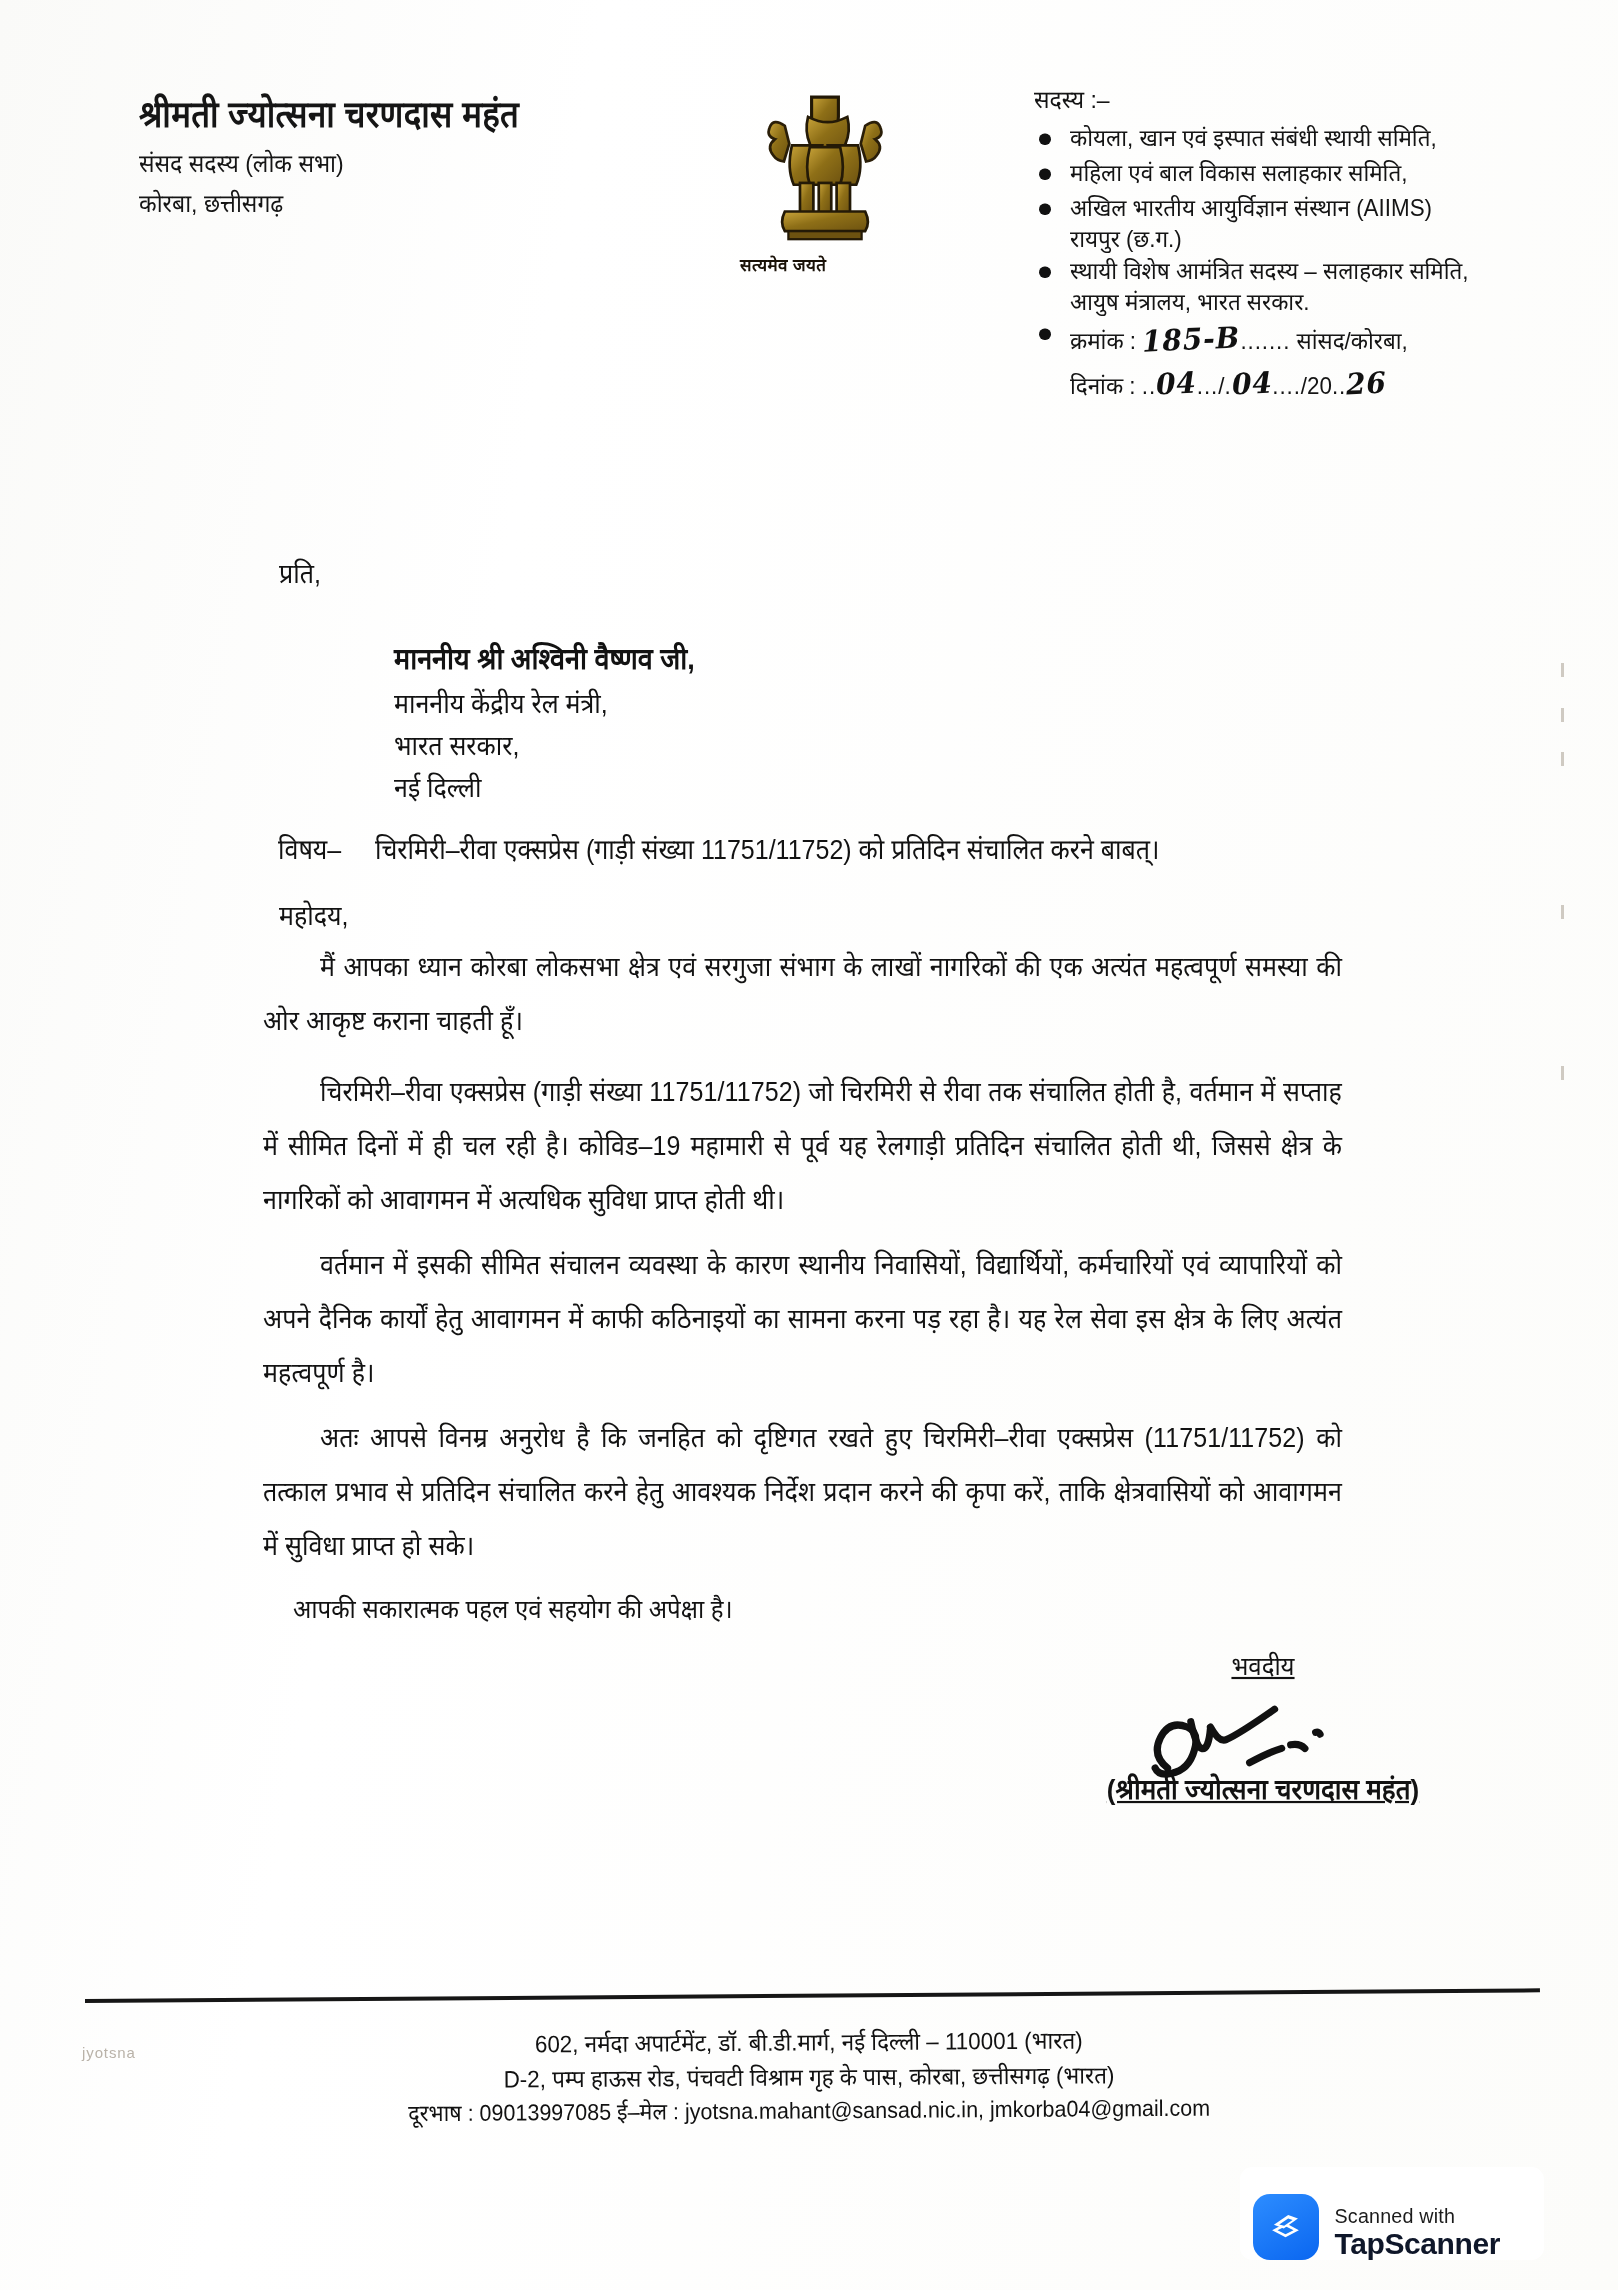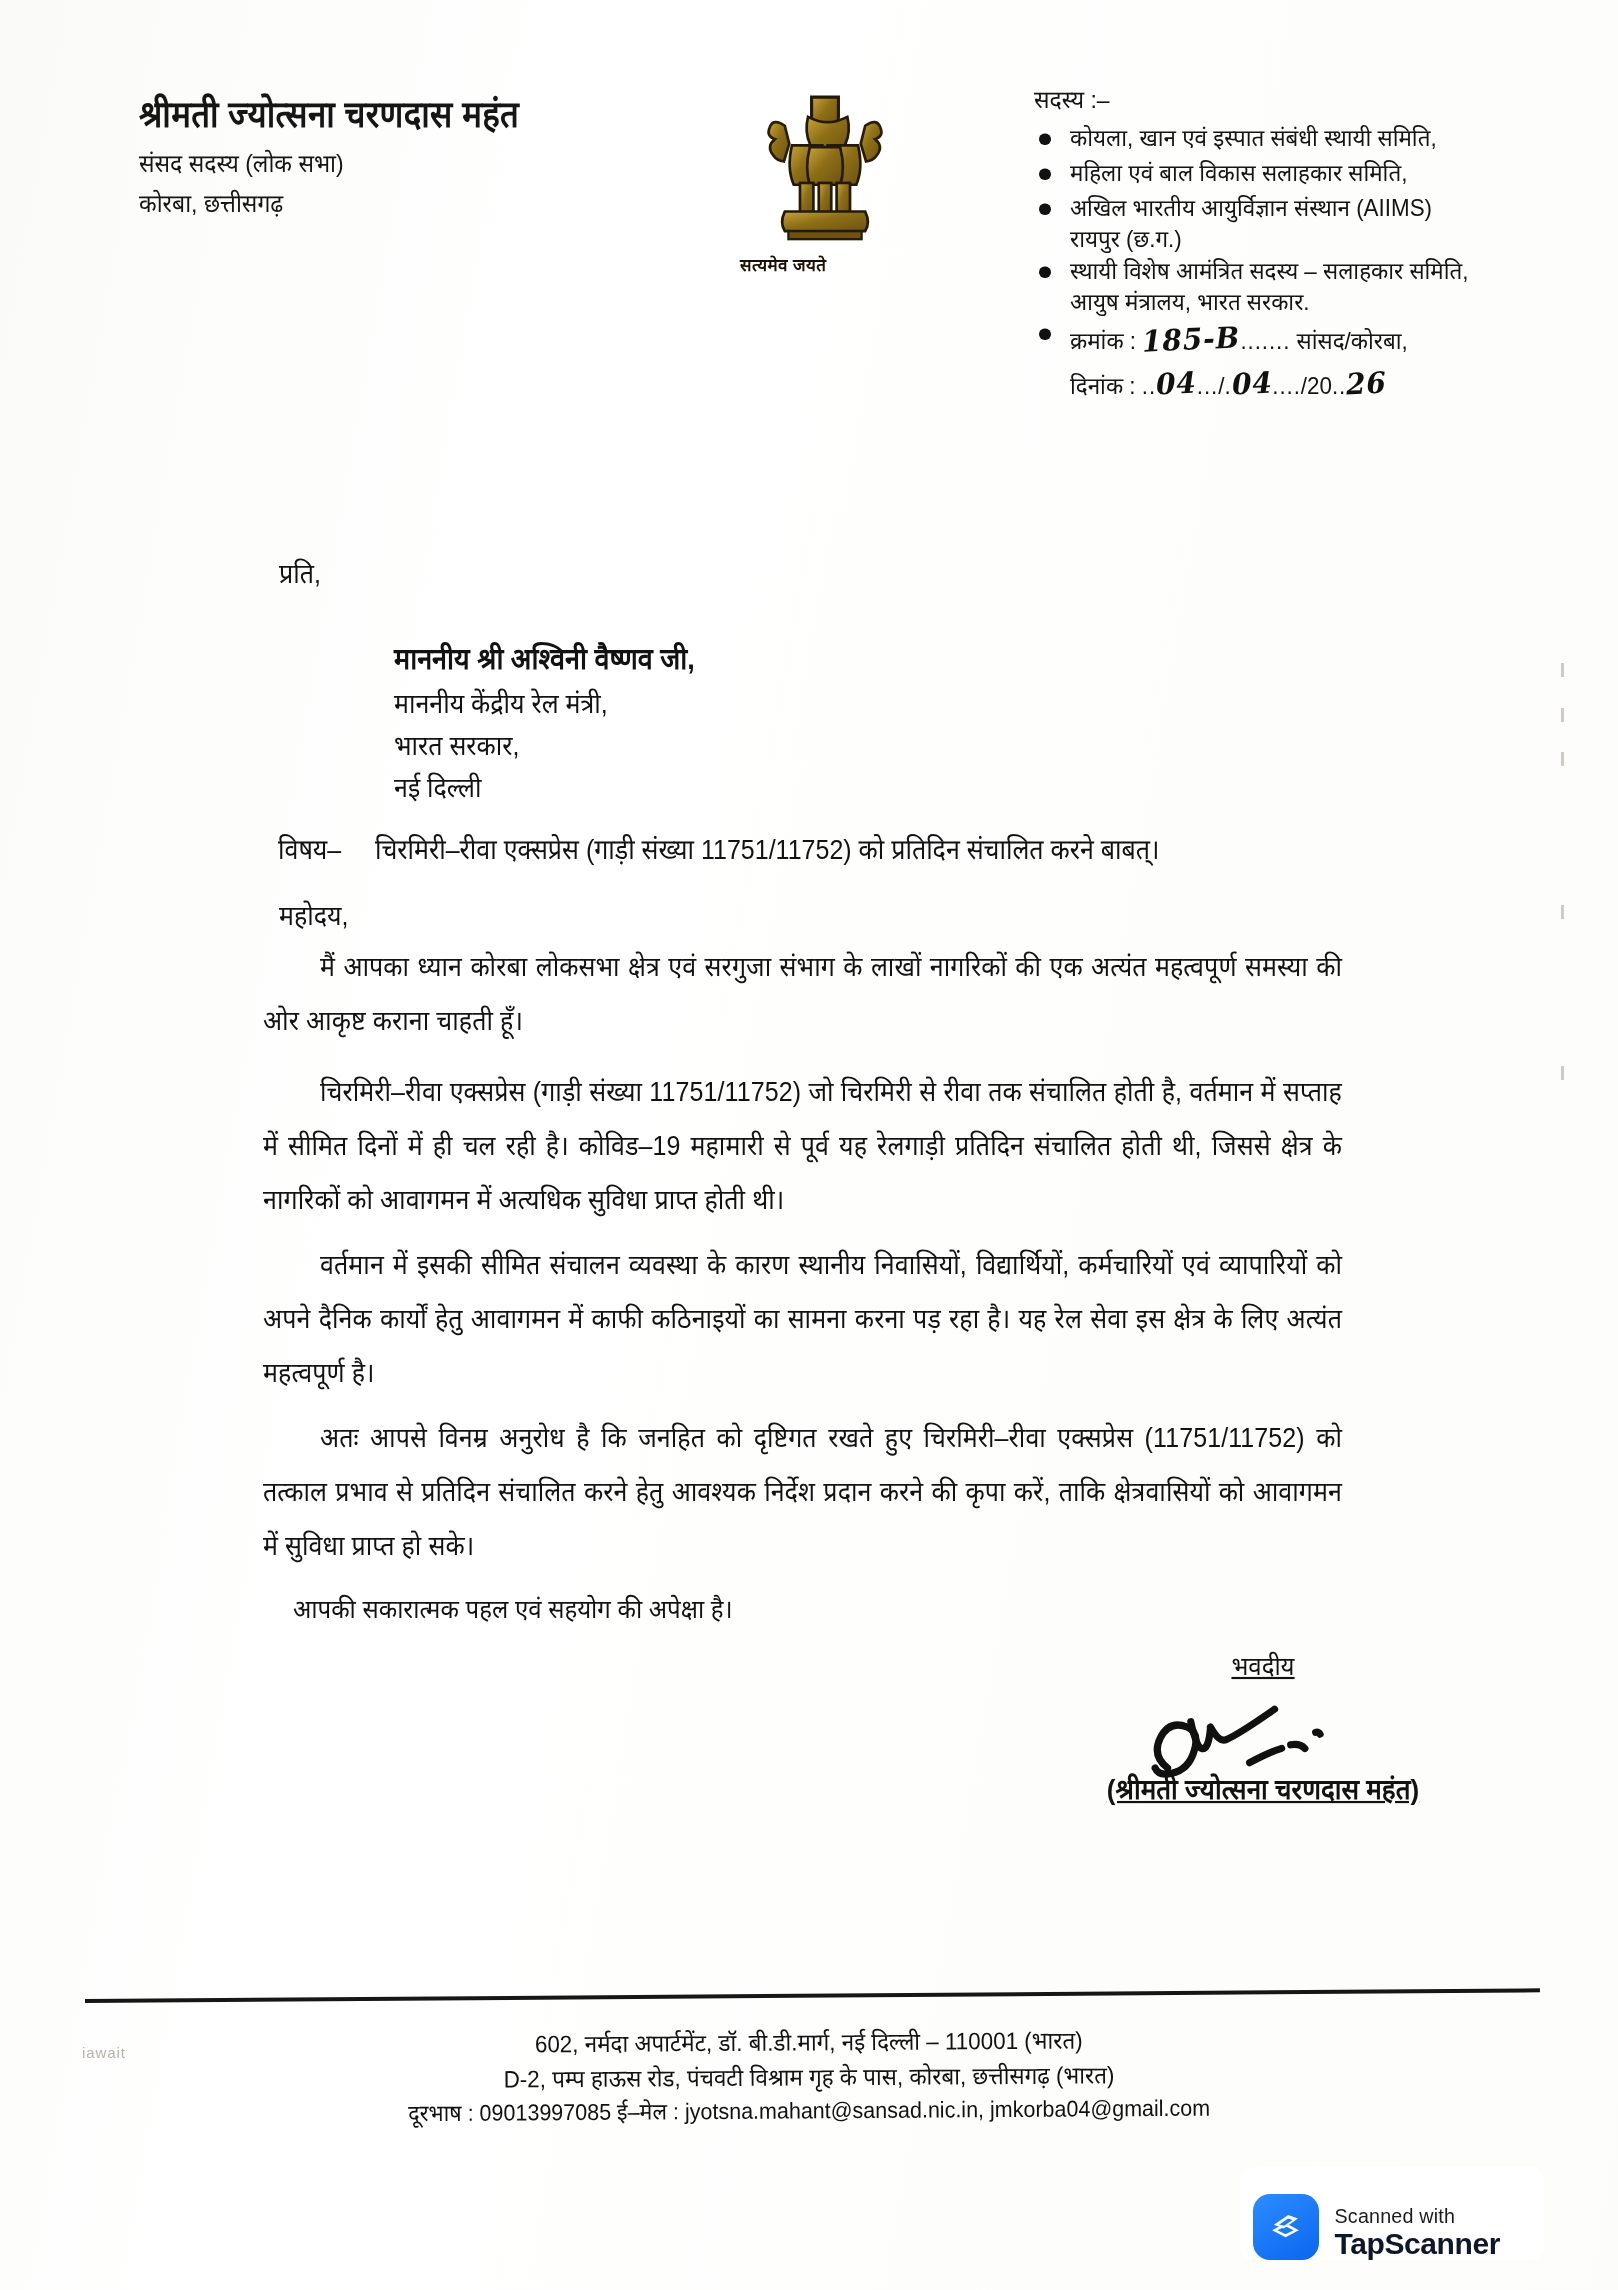--- a/index.html
+++ b/index.html
@@ -434,21 +434,21 @@
       <div class="sign-name">(श्रीमती ज्योत्सना चरणदास महंत)</div>
     </div>
   </div>
 
   <div class="footer-rule"></div>
   <div class="footer">
     <div class="footer-line">602, नर्मदा अपार्टमेंट, डॉ. बी.डी.मार्ग, नई दिल्ली – 110001 (भारत)</div>
     <div class="footer-line">D-2, पम्प हाऊस रोड, पंचवटी विश्राम गृह के पास, कोरबा, छत्तीसगढ़ (भारत)</div>
     <div class="footer-line contact">दूरभाष : 09013997085 ई–मेल : jyotsna.mahant@sansad.nic.in, jmkorba04@gmail.com</div>
   </div>
-  <div class="edge-mark">iawait</div>
+  <div class="edge-mark">jyotsna</div>
 
   <div class="scan-tick" style="top:663px;"></div>
   <div class="scan-tick" style="top:708px;"></div>
   <div class="scan-tick" style="top:752px;"></div>
   <div class="scan-tick" style="top:905px;"></div>
   <div class="scan-tick" style="top:1066px;"></div>
 
   <div class="tapscanner">
     <div class="ts-icon">
       <svg width="41" height="41" viewBox="0 0 46 46">

